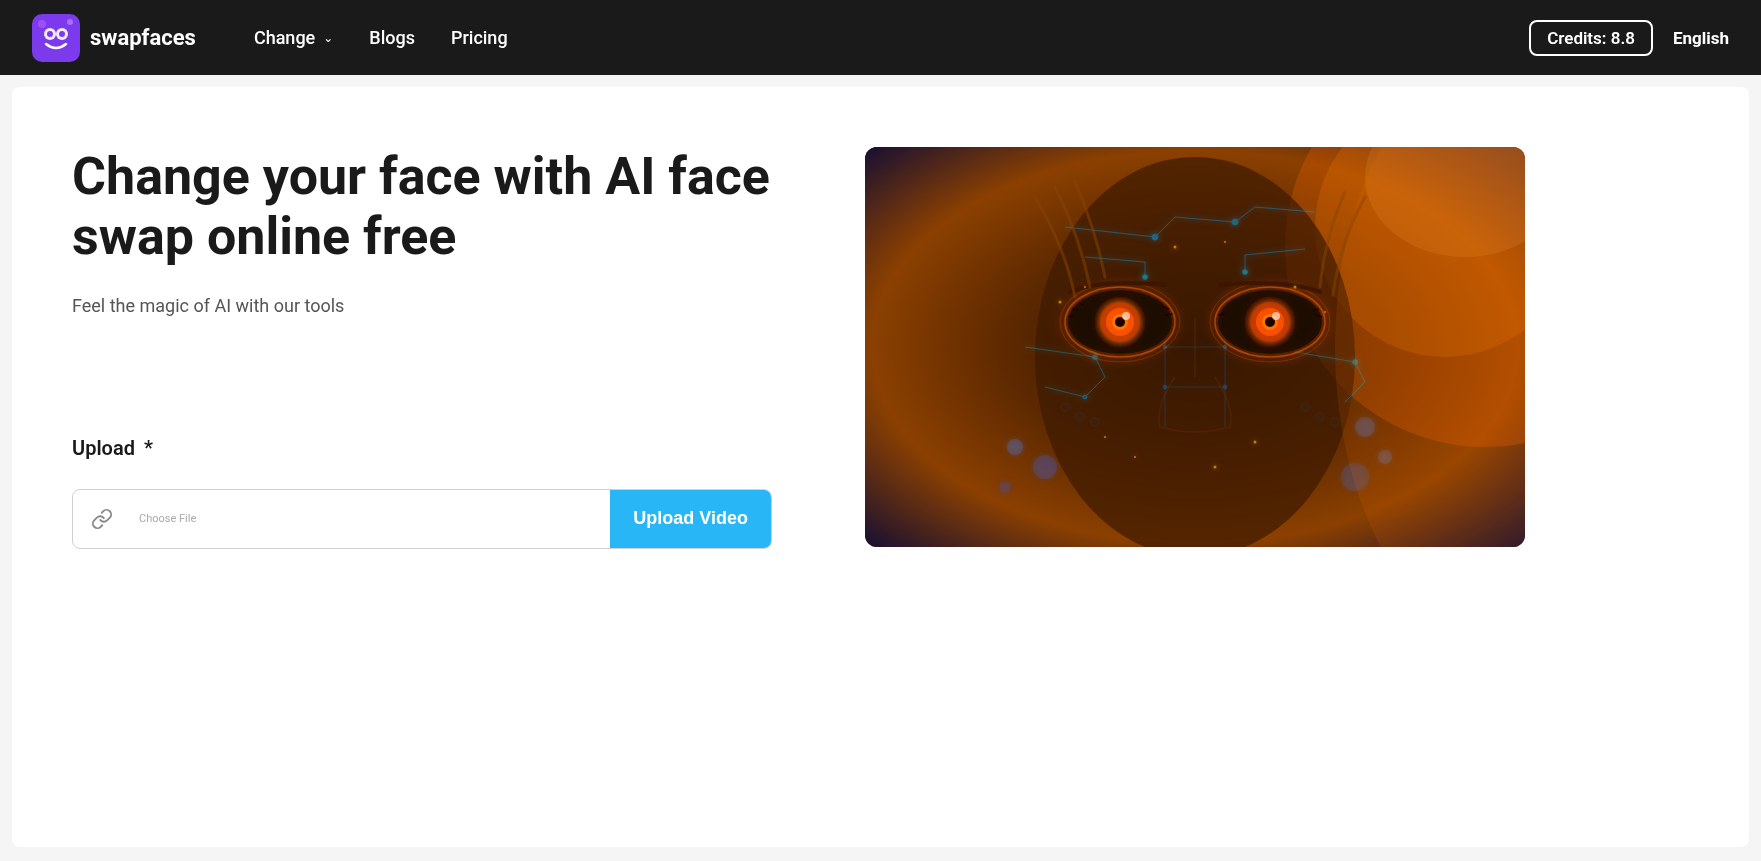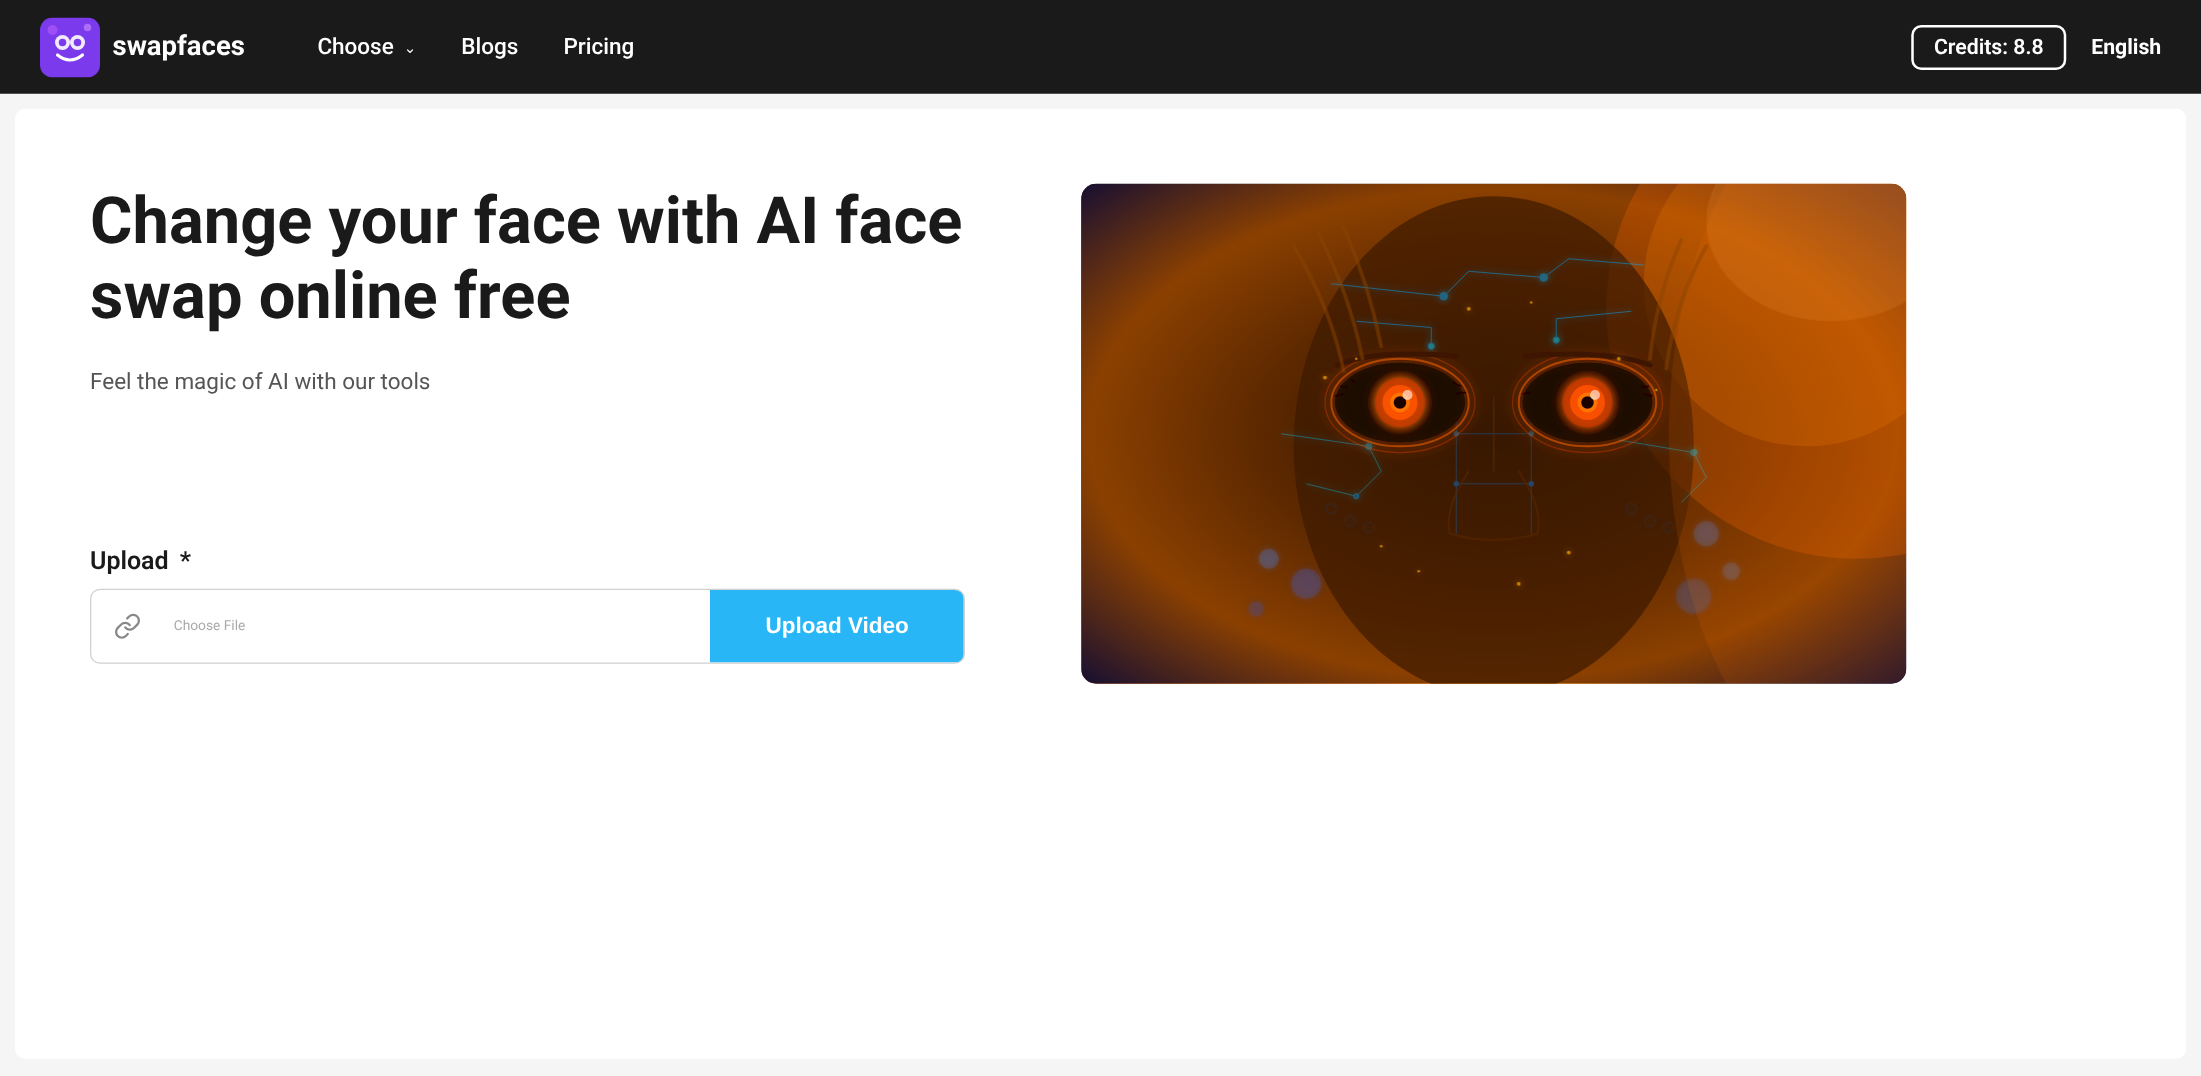--- a/index.html
+++ b/index.html
@@ -119,21 +119,21 @@
     .hero-subtitle {
       font-size: 18px;
       color: #555555;
       margin-bottom: 120px;
     }
 
     .upload-label {
       font-size: 20px;
       font-weight: 600;
       color: #1a1a1a;
-      margin-bottom: 11px;
+      margin-bottom: 29px;
     }
 
     .upload-label span {
       color: #1a1a1a;
     }
 
     .upload-input-row {
       display: flex;
       align-items: center;
       border: 1.5px solid #d0d0d0;
@@ -157,21 +157,21 @@
       font-size: 11px;
       color: #aaaaaa;
       padding: 0 8px;
     }
 
     .upload-video-btn {
       background: #29b6f6;
       color: #ffffff;
       font-size: 18px;
       font-weight: 600;
-      padding: 0 44px;
+      padding: 0 23px;
       height: 100%;
       border: none;
       cursor: pointer;
       white-space: nowrap;
       display: flex;
       align-items: center;
     }
 
     .click-hint {
       font-size: 14px;
@@ -215,21 +215,21 @@
       <circle cx="30" cy="20" r="3" fill="#7c3aed"></circle>
       <path d="M14 30 Q24 38 34 30" stroke="white" stroke-width="2.5" fill="none" stroke-linecap="round"></path>
       <circle cx="10" cy="10" r="4" fill="#a855f7" opacity="0.8"></circle>
       <circle cx="38" cy="8" r="3" fill="#c084fc" opacity="0.7"></circle>
     </svg>
     <span class="logo-text">swapfaces</span>
   </a>
 
   <div class="nav-links">
     <a class="nav-item" href="#">
-      <span>Choose</span>
+      <span>Change</span>
       <span class="chevron-down">⌄</span>
     </a>
     <a class="nav-item" href="#">
       <span>Blogs</span>
     </a>
     <a class="nav-item" href="#">
       <span>Pricing</span>
     </a>
   </div>
 

